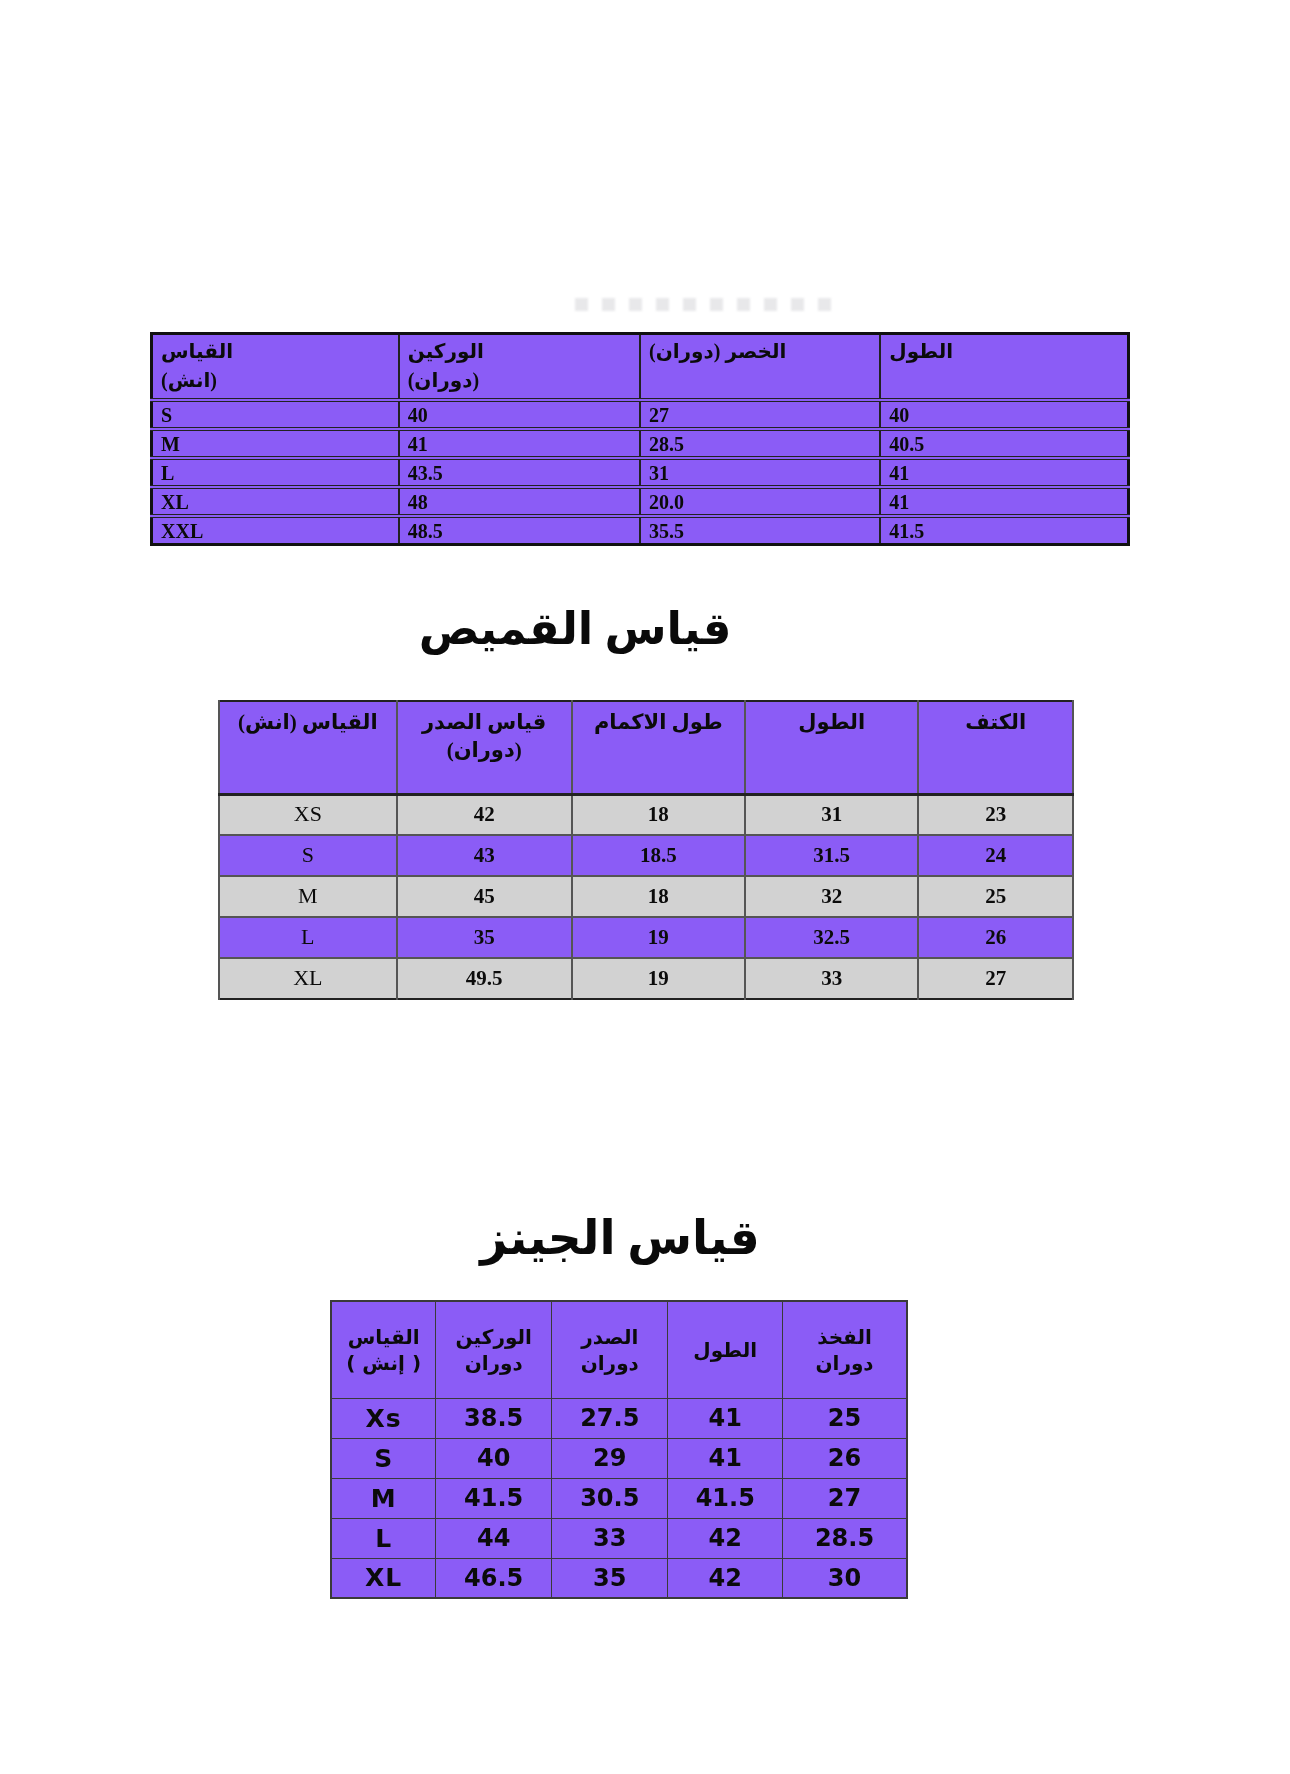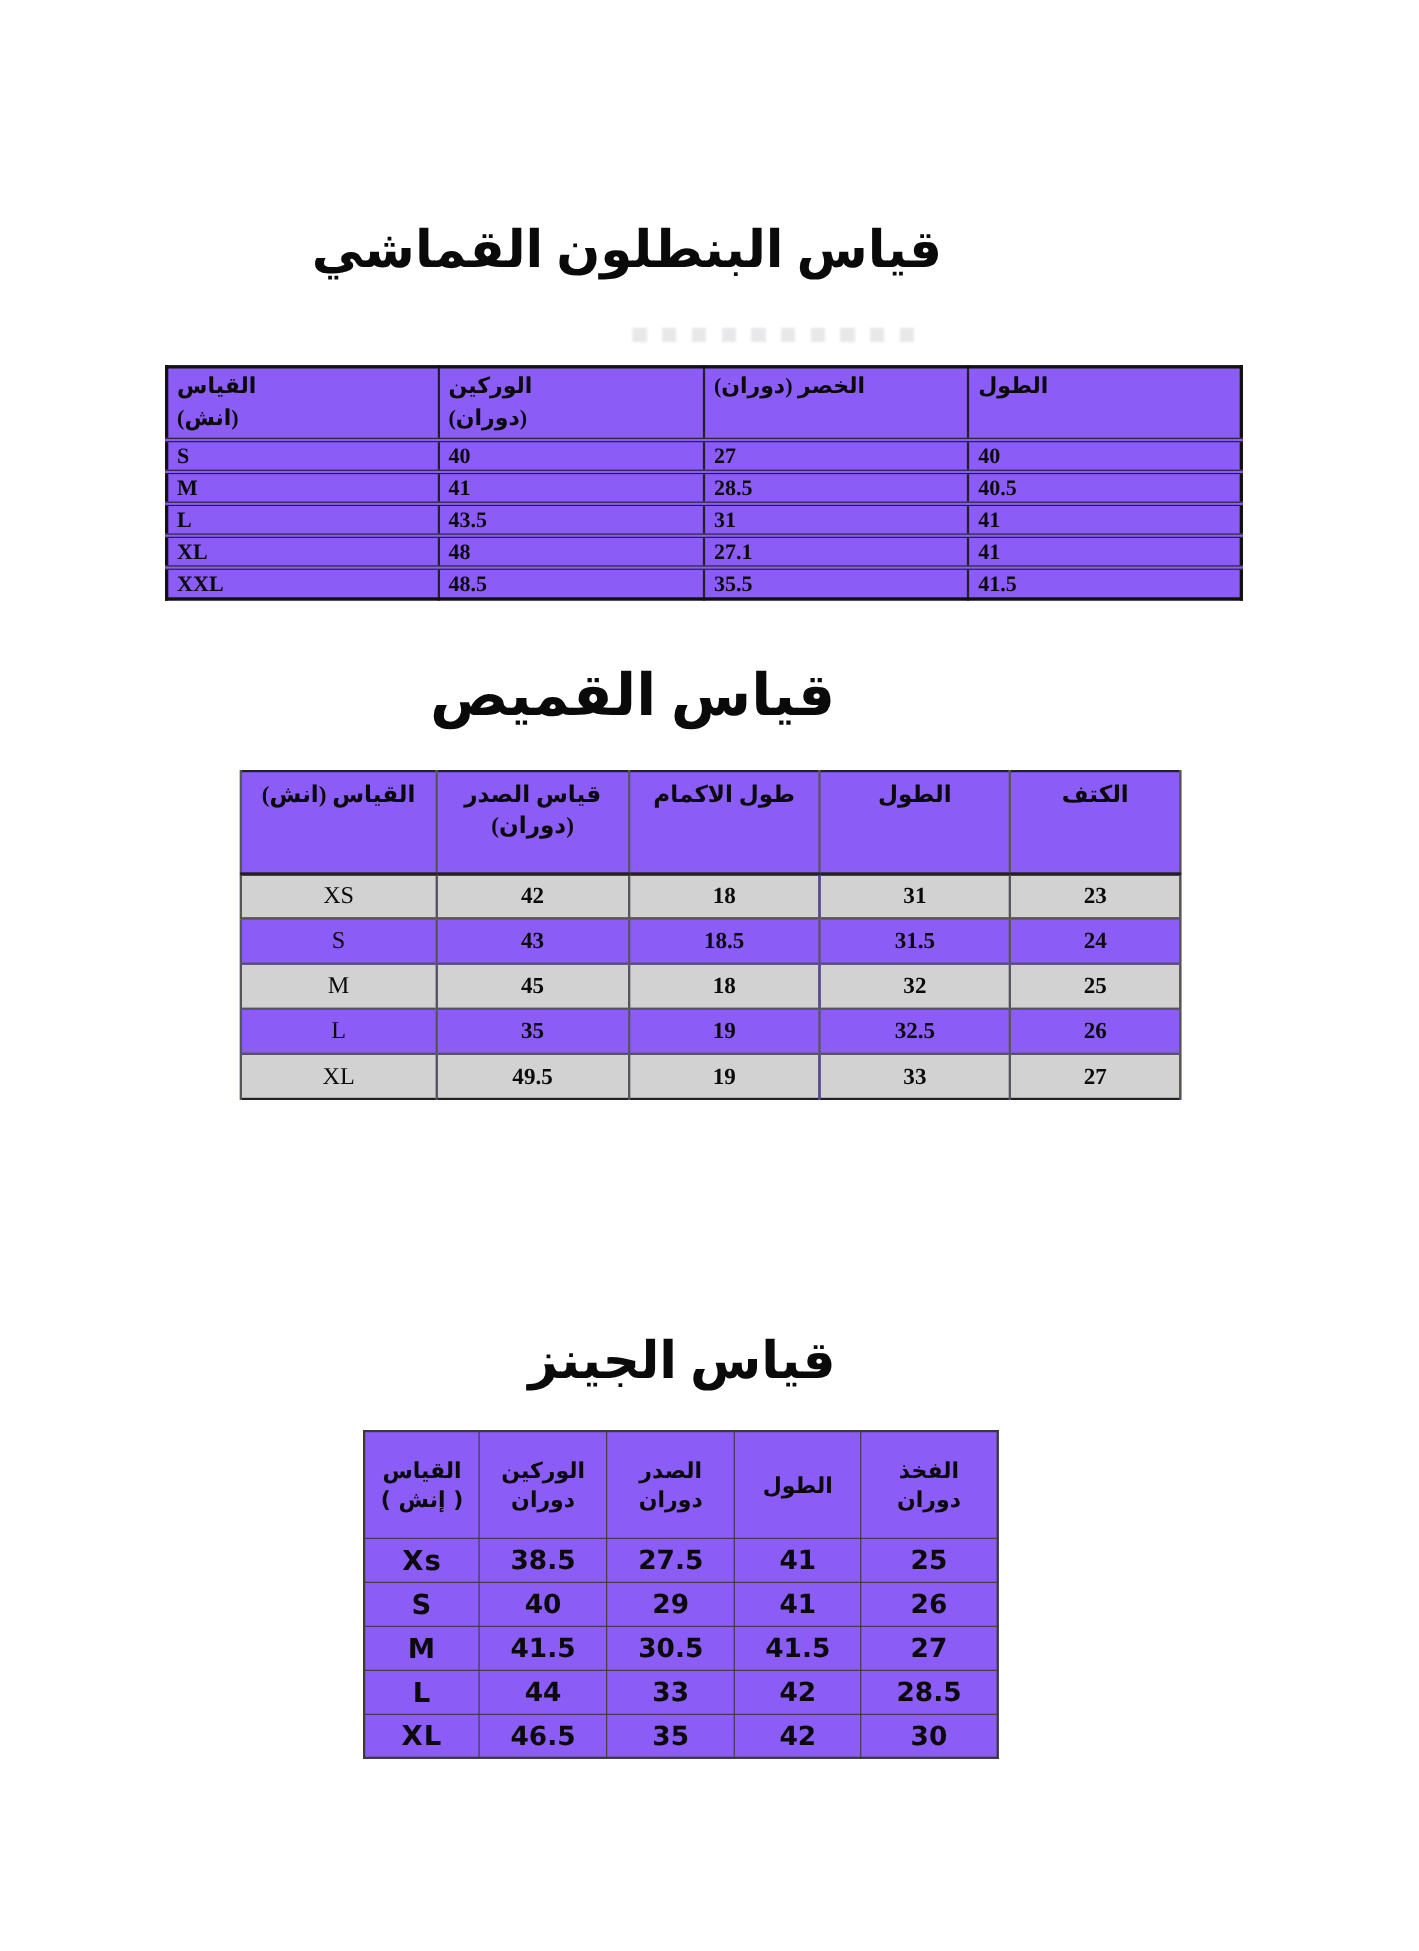--- a/index.html
+++ b/index.html
@@ -14,21 +14,21 @@
   .title{
     position:absolute;
     text-align:center;
     font-weight:bold;
     font-family:"Liberation Serif","DejaVu Serif","DejaVu Sans",serif;
     color:#0a0a0a;
     direction:rtl;
     letter-spacing:0.5px;
   }
   .t1-title{left:0;width:1140px;top:200px;font-size:47px;}
-  .t2-title{left:0;width:1150px;top:602px;font-size:53px;}
+  .t2-title{left:0;width:1150px;top:602px;font-size:45px;}
   .t3-title{left:0;width:1240px;top:1178px;font-size:47px;margin-top:32px;}
 
   
   .artifact{
     position:absolute;left:575px;top:298px;width:265px;height:13px;
     background:repeating-linear-gradient(90deg,
       rgba(105,105,118,0.28) 0 13px, rgba(0,0,0,0) 13px 27px);
     filter:blur(1.2px);
     opacity:.55;
   }
@@ -82,21 +82,20 @@
   .tbl3 th{font-size:20px;}
   .tbl3 td{font-size:24px;}
   .tbl3 .size-label{font-size:25px;letter-spacing:1px;}
   .tbl3 .ar{direction:rtl;line-height:1.3;}
 </style>
 </head>
 <body>
 
 <div class="page">
 
-  <div class="title t1-title">قياس البنطلون القماشي</div>
   <div class="artifact"></div>
 
   <table class="tbl tbl1">
     <colgroup>
       <col style="width:25.3%">
         <col style="width:24.7%">
         <col style="width:24.6%">
         <col style="width:25.4%">
     </colgroup>
     <thead>
@@ -132,21 +131,21 @@
       </tr>
       <tr>
         <td>L</td>
         <td>43.5</td>
         <td>31</td>
         <td>41</td>
       </tr>
       <tr>
         <td>XL</td>
         <td>48</td>
-        <td>27.1</td>
+        <td>20.0</td>
         <td>41</td>
       </tr>
       <tr>
         <td>XXL</td>
         <td>48.5</td>
         <td>35.5</td>
         <td>41.5</td>
       </tr>
     </tbody>
   </table>

